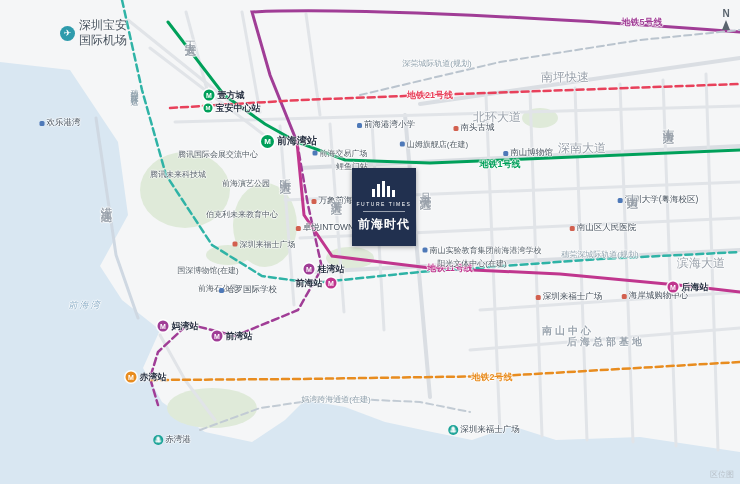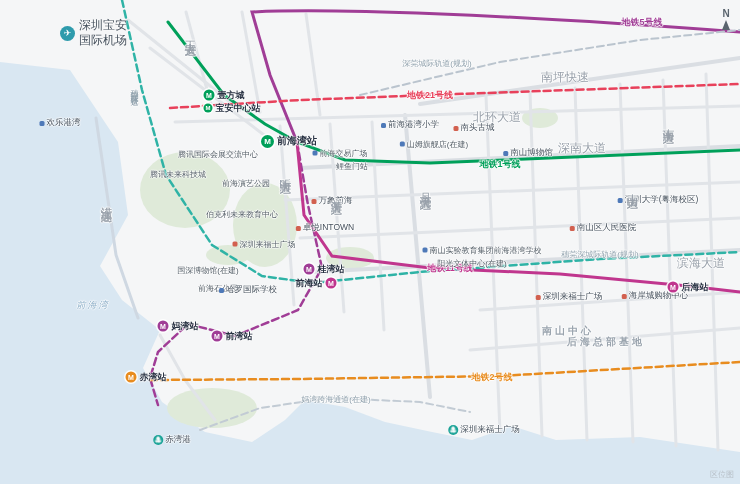--- a/index.html
+++ b/index.html
@@ -122,20 +122,34 @@
   </svg>
 
   <div class="airport">
     <span class="ico">✈</span>
     <span class="txt">
       <div>深圳宝安</div>
       <div>国际机场</div>
     </span>
   </div>
 
+  <div class="project">
+    <svg width="26" height="16" viewBox="0 0 26 16">
+      <g fill="#ffffff">
+        <rect x="1" y="8" width="3" height="8"></rect>
+        <rect x="6" y="3" width="3" height="13"></rect>
+        <rect x="11" y="0" width="3" height="16"></rect>
+        <rect x="16" y="5" width="3" height="11"></rect>
+        <rect x="21" y="9" width="3" height="7"></rect>
+      </g>
+    </svg>
+    <div class="en">FUTURE TIMES</div>
+    <div class="dv"></div>
+    <div class="cn">前海时代</div>
+  </div>
 
   <div class="compass">
     <div class="n">N</div>
     <div class="arrow"></div>
   </div>
 
   <div class="watermark">区位图</div>
 <div class="lbl place" style="left: 60px; top: 123px;">
       <span class="dot" style="background: rgb(78, 121, 184);"></span>
       <span>欢乐港湾</span>
@@ -145,21 +159,21 @@
     </div>
     <div class="lbl road" style="left: 565px; top: 77px;">
       <span>南坪快速</span>
     </div>
     <div class="lbl line" style="left: 430px; top: 95px; color: rgb(232, 65, 91);">
       <span>地铁21号线</span>
     </div>
     <div class="lbl road" style="left: 497px; top: 117px;">
       <span>北环大道</span>
     </div>
-    <div class="lbl place" style="left: 410px; top: 125px;">
+    <div class="lbl place" style="left: 386px; top: 125px;">
       <span class="dot" style="background: rgb(78, 121, 184);"></span>
       <span>前海港湾小学</span>
     </div>
     <div class="lbl place" style="left: 474px; top: 128px;">
       <span class="dot" style="background: rgb(210, 96, 79);"></span>
       <span>南头古城</span>
     </div>
     <div class="lbl small" style="left: 434px; top: 144px;">
       <span class="dot" style="background: rgb(78, 121, 184);"></span>
       <span>山姆旗舰店(在建)</span>
@@ -287,21 +301,21 @@
       <span>妈湾跨海通道(在建)</span>
     </div>
     <div class="lbl place" style="left: 484px; top: 430px;">
       <span class="anchor">⚓</span>
       <span>深圳来福士广场</span>
     </div>
     <div class="lbl place" style="left: 172px; top: 440px;">
       <span class="anchor">⚓</span>
       <span>赤湾港</span>
     </div>
-    <div class="lbl water" style="left: 85px; top: 305px; margin-left: 8px;">
+    <div class="lbl water" style="left: 85px; top: 305px;">
       <span>前海湾</span>
     </div>
     <div class="station" style="left: 224px; top: 95px;">
       <span class="ico" style="background: rgb(0, 160, 90);">M</span>
       <span class="nm">壹方城</span>
     </div>
     <div class="station small" style="left: 232px; top: 108px;">
       <span class="ico" style="background: rgb(0, 160, 90);">M</span>
       <span class="nm">宝安中心站</span>
     </div>

